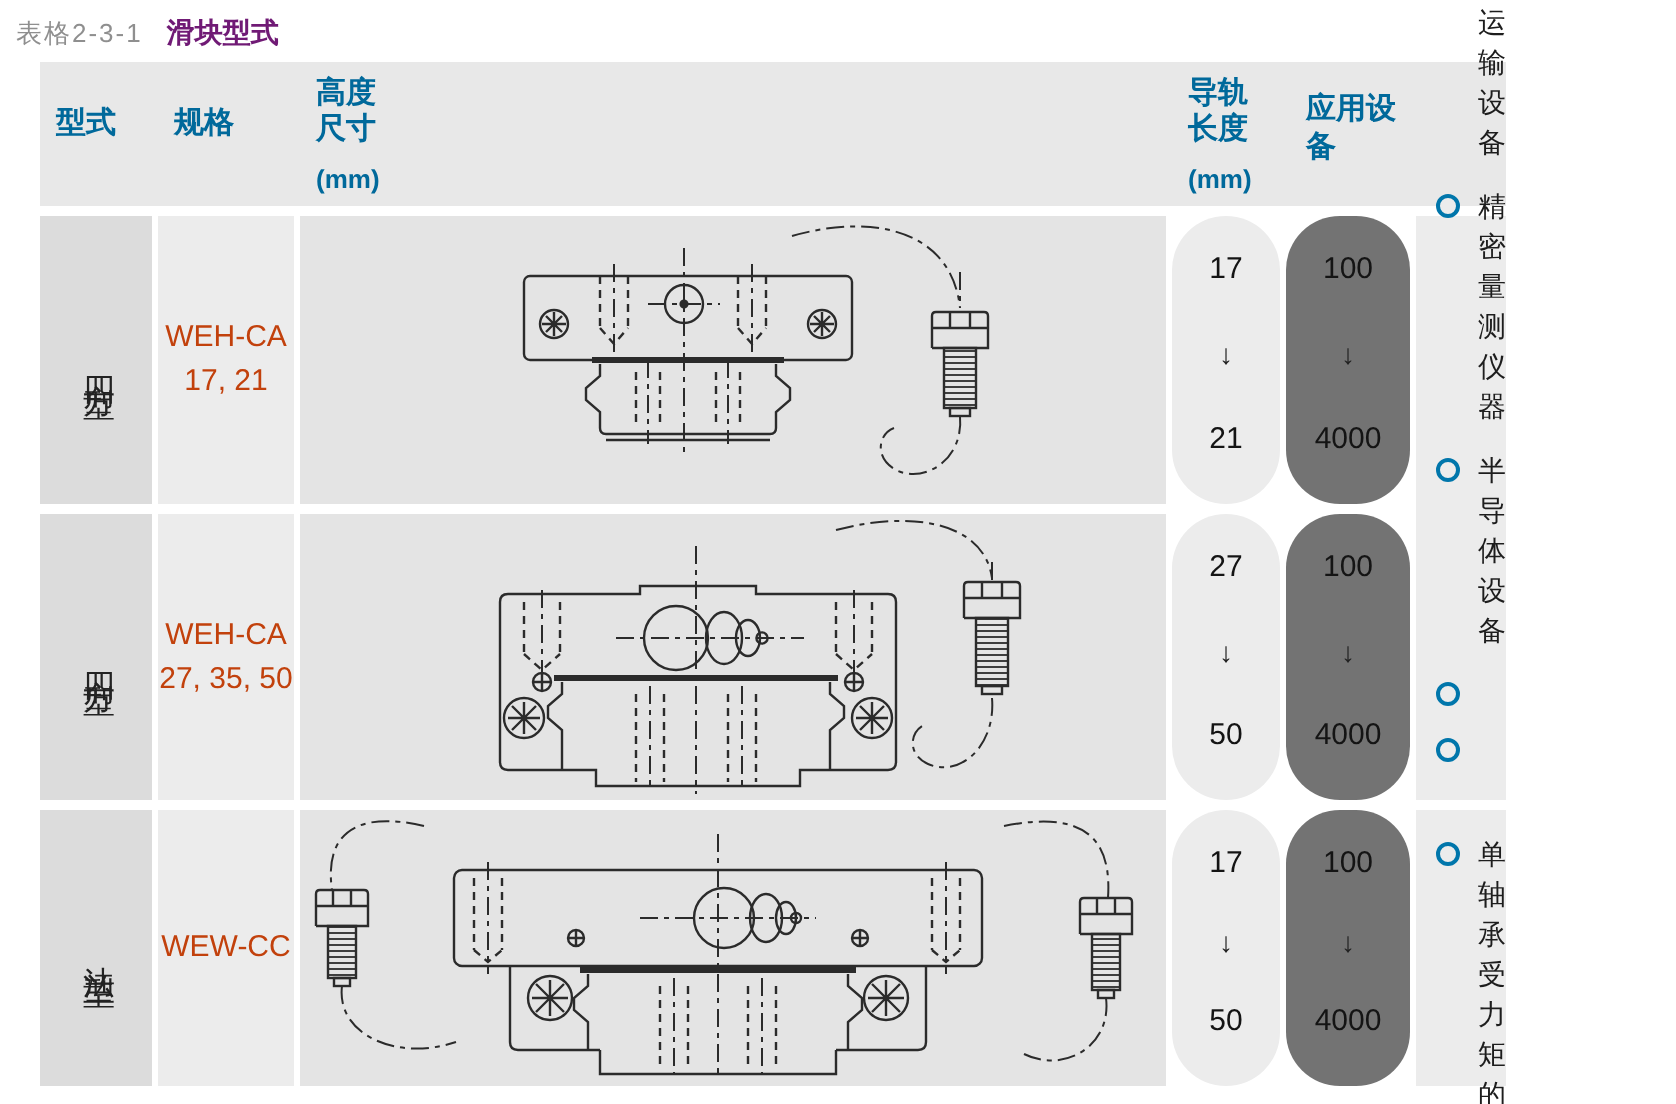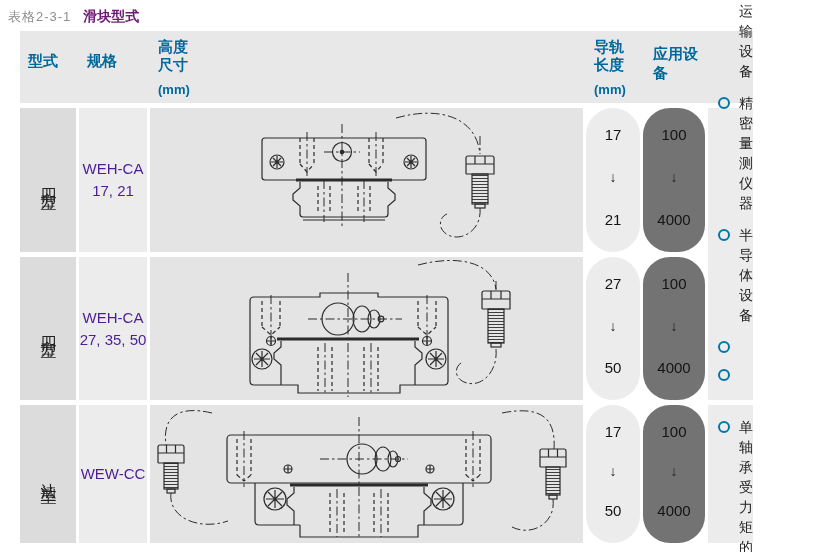--- a/index.html
+++ b/index.html
@@ -23,21 +23,21 @@
   .th-app{padding-top:14px;padding-left:10px;}
 
   .cell{display:flex;box-sizing:border-box;}
   .c1{grid-column:1}.c2{grid-column:2}.c3{grid-column:3}.c4{grid-column:4}.c5{grid-column:5}
   .r2{grid-row:2}.r3{grid-row:3}.r4{grid-row:4}
 
   .c-type{background:#dcdcdc;align-items:center;justify-content:center;}
   .type-text{writing-mode:vertical-rl;text-orientation:upright;font-size:16px;color:#222;
     letter-spacing:3px;}
   .c-spec{background:#ececec;flex-direction:column;align-items:center;justify-content:center;
-    text-align:center;font-size:15px;color:#4c1d95;line-height:22px;}
+    text-align:center;font-size:15px;color:#c2410c;line-height:22px;}
   .c-shape{background:#e4e4e4;align-items:center;justify-content:center;}
   .c-shape svg{display:block;}
   .c-num{flex-direction:column;align-items:center;justify-content:space-between;
     padding:18px 0 24px 0;font-size:15px;color:#141414;border-radius:27px;}
   .c-height{background:#ececec;}
   .c-rail{background:#737373;}
   .num-arrow{font-size:14px;color:#222;}
 
   .c-app{background:#ececec;flex-direction:column;font-size:14px;color:#1d1d1d;}
   .c-app-merged{grid-column:6;grid-row:2/4;justify-content:flex-end;padding-bottom:7px;}

